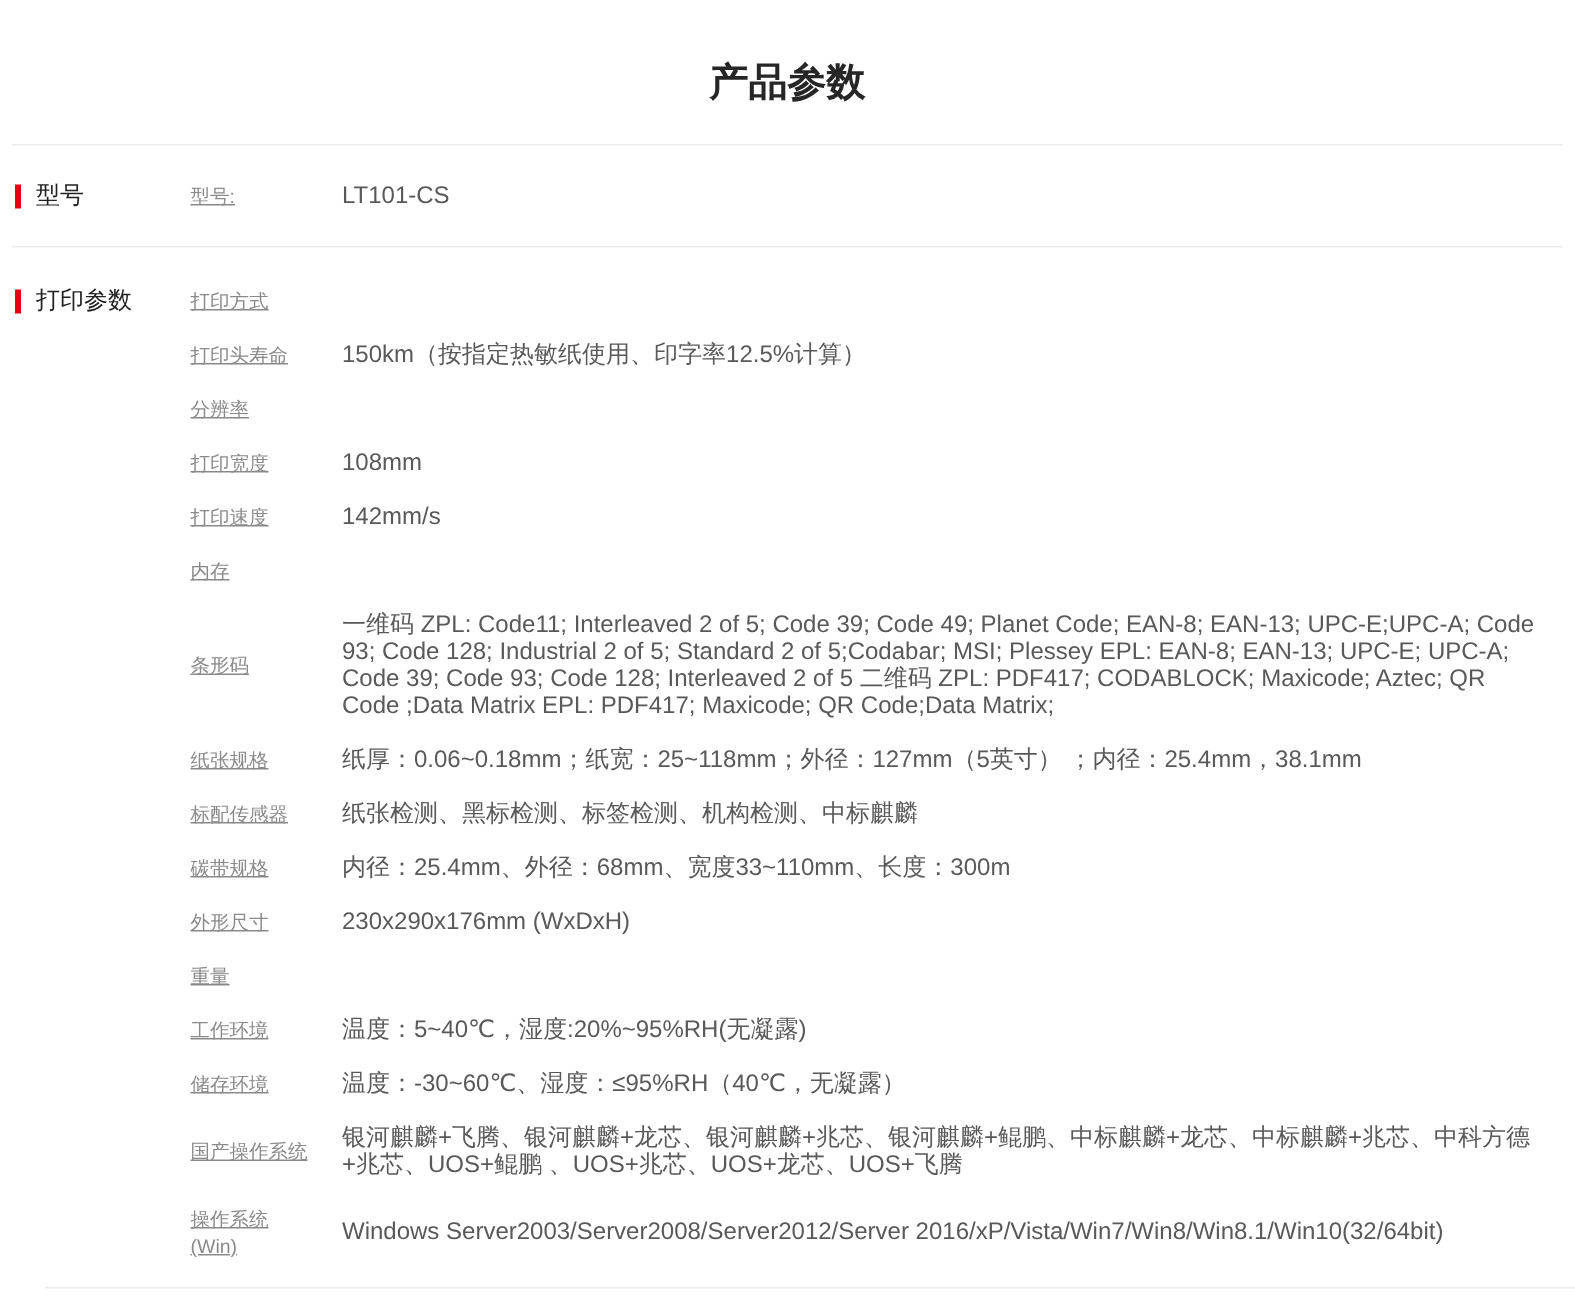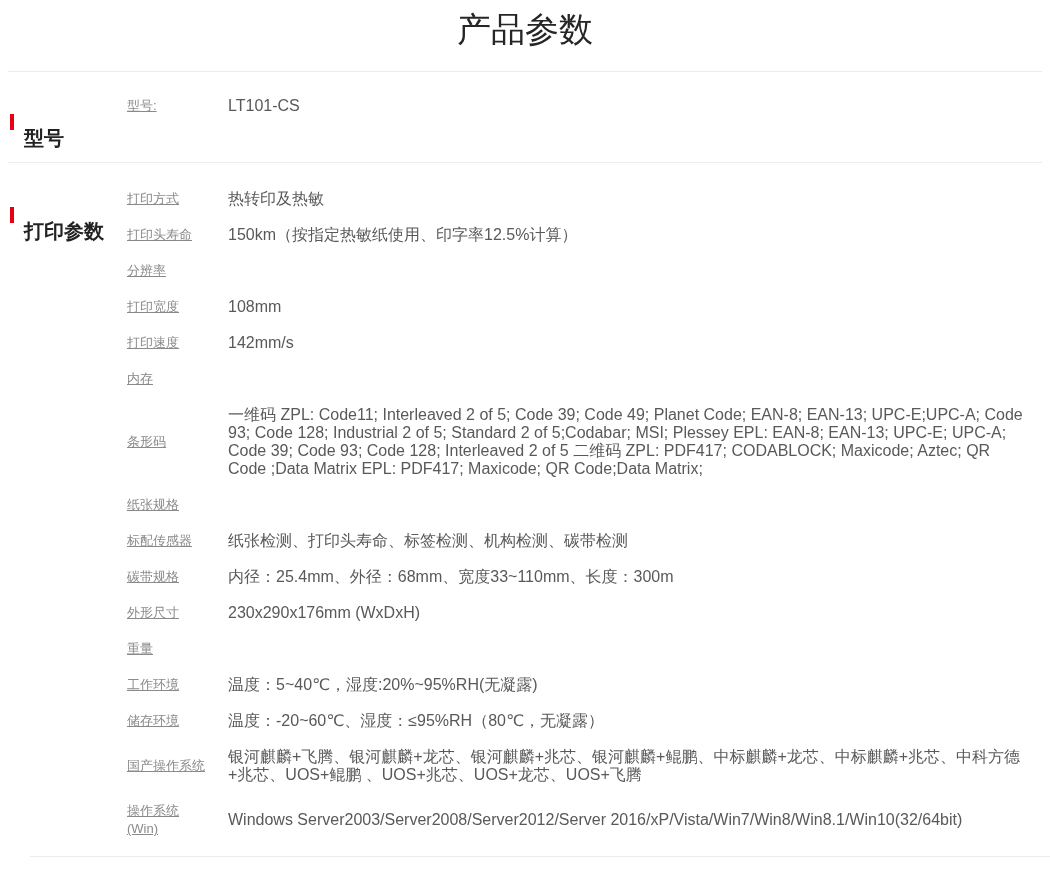--- a/index.html
+++ b/index.html
@@ -14,24 +14,24 @@
     width: 1050px;
     height: 871px;
     font-family: "Liberation Sans", "DejaVu Sans", sans-serif;
     color: #333;
     overflow: hidden;
   }
   .page { width: 1050px; height: 871px; background: #fff; }
 
   h1.title {
     margin: 0 0 22px 0;
-    padding-top: 9px;
-    font-size: 34px;
+    padding-top: 34px;
+    font-size: 26px;
     line-height: 40px;
-    font-weight: normal;
+    font-weight: bold;
     text-align: center;
     color: #262626;
   }
 
   .divider { height: 1px; background: var(--divider); margin: 0 8px; }
   .divider.bottom { margin: 0 0 0 30px; }
 
   .spec-section { display: flex; align-items: flex-start; }
   .spec-section.model { padding: 16px 0 15px 0; }
   .spec-section.print { padding: 18px 0 9px 0; }
@@ -39,26 +39,25 @@
   .section-heading {
     width: 127px;
     flex-shrink: 0;
     padding: 9px 0 0 10px;
     display: flex;
     align-items: center;
     gap: 10px;
   }
   .accent-bar { width: 4px; height: 16px; background: var(--accent); flex-shrink: 0; }
   .heading-text {
-    font-size: 20px;
+    font-size: 16px;
     line-height: 18px;
-    font-weight: bold;
+    font-weight: normal;
     color: #222;
     white-space: nowrap;
-    margin-top: 32px;
   }
 
   .rows { flex: 1; min-width: 0; }
   .spec-row { display: flex; align-items: center; padding: 9px 0; }
   .spec-label {
     width: 101px;
     flex-shrink: 0;
     font-size: 13px;
     line-height: 18px;
     color: var(--label);
@@ -99,21 +98,20 @@
 
   <section class="spec-section print">
     <div class="section-heading">
       <span class="accent-bar"></span>
       <span class="heading-text">打印参数</span>
     </div>
     <div class="rows">
 
       <div class="spec-row">
         <div class="spec-label">打印方式</div>
-        <div class="spec-value">热转印及热敏</div>
       </div>
       <div class="spec-row">
         <div class="spec-label">打印头寿命</div>
         <div class="spec-value">150km（按指定热敏纸使用、印字率12.5%计算）</div>
       </div>
       <div class="spec-row">
         <div class="spec-label">分辨率</div>
       </div>
       <div class="spec-row">
         <div class="spec-label">打印宽度</div>
@@ -125,43 +123,44 @@
       </div>
       <div class="spec-row">
         <div class="spec-label">内存</div>
       </div>
       <div class="spec-row">
         <div class="spec-label">条形码</div>
         <div class="spec-value">一维码 ZPL: Code11; Interleaved 2 of 5; Code 39; Code 49; Planet Code; EAN-8; EAN-13; UPC-E;UPC-A; Code 93; Code 128; Industrial 2 of 5; Standard 2 of 5;Codabar; MSI; Plessey EPL: EAN-8; EAN-13; UPC-E; UPC-A; Code 39; Code 93; Code 128; Interleaved 2 of 5 二维码 ZPL: PDF417; CODABLOCK; Maxicode; Aztec; QR Code ;Data Matrix EPL: PDF417; Maxicode; QR Code;Data Matrix;</div>
       </div>
       <div class="spec-row">
         <div class="spec-label">纸张规格</div>
+        <div class="spec-value">纸厚：0.06~0.18mm；纸宽：25~118mm；外径：127mm（5英寸） ；内径：25.4mm，38.1mm</div>
       </div>
       <div class="spec-row">
         <div class="spec-label">标配传感器</div>
-        <div class="spec-value">纸张检测、打印头寿命、标签检测、机构检测、碳带检测</div>
+        <div class="spec-value">纸张检测、黑标检测、标签检测、机构检测、中标麒麟</div>
       </div>
       <div class="spec-row">
         <div class="spec-label">碳带规格</div>
         <div class="spec-value">内径：25.4mm、外径：68mm、宽度33~110mm、长度：300m</div>
       </div>
       <div class="spec-row">
         <div class="spec-label">外形尺寸</div>
         <div class="spec-value">230x290x176mm (WxDxH)</div>
       </div>
       <div class="spec-row">
         <div class="spec-label">重量</div>
       </div>
       <div class="spec-row">
         <div class="spec-label">工作环境</div>
         <div class="spec-value">温度：5~40℃，湿度:20%~95%RH(无凝露)</div>
       </div>
       <div class="spec-row">
         <div class="spec-label">储存环境</div>
-        <div class="spec-value">温度：-20~60℃、湿度：≤95%RH（80℃，无凝露）</div>
+        <div class="spec-value">温度：-30~60℃、湿度：≤95%RH（40℃，无凝露）</div>
       </div>
       <div class="spec-row">
         <div class="spec-label">国产操作系统</div>
         <div class="spec-value">银河麒麟+飞腾、银河麒麟+龙芯、银河麒麟+兆芯、银河麒麟+鲲鹏、中标麒麟+龙芯、中标麒麟+兆芯、中科方德+兆芯、UOS+鲲鹏 、UOS+兆芯、UOS+龙芯、UOS+飞腾</div>
       </div>
       <div class="spec-row">
         <div class="spec-label">操作系统
 (Win)</div>
         <div class="spec-value">Windows Server2003/Server2008/Server2012/Server 2016/xP/Vista/Win7/Win8/Win8.1/Win10(32/64bit)</div>
       </div>

